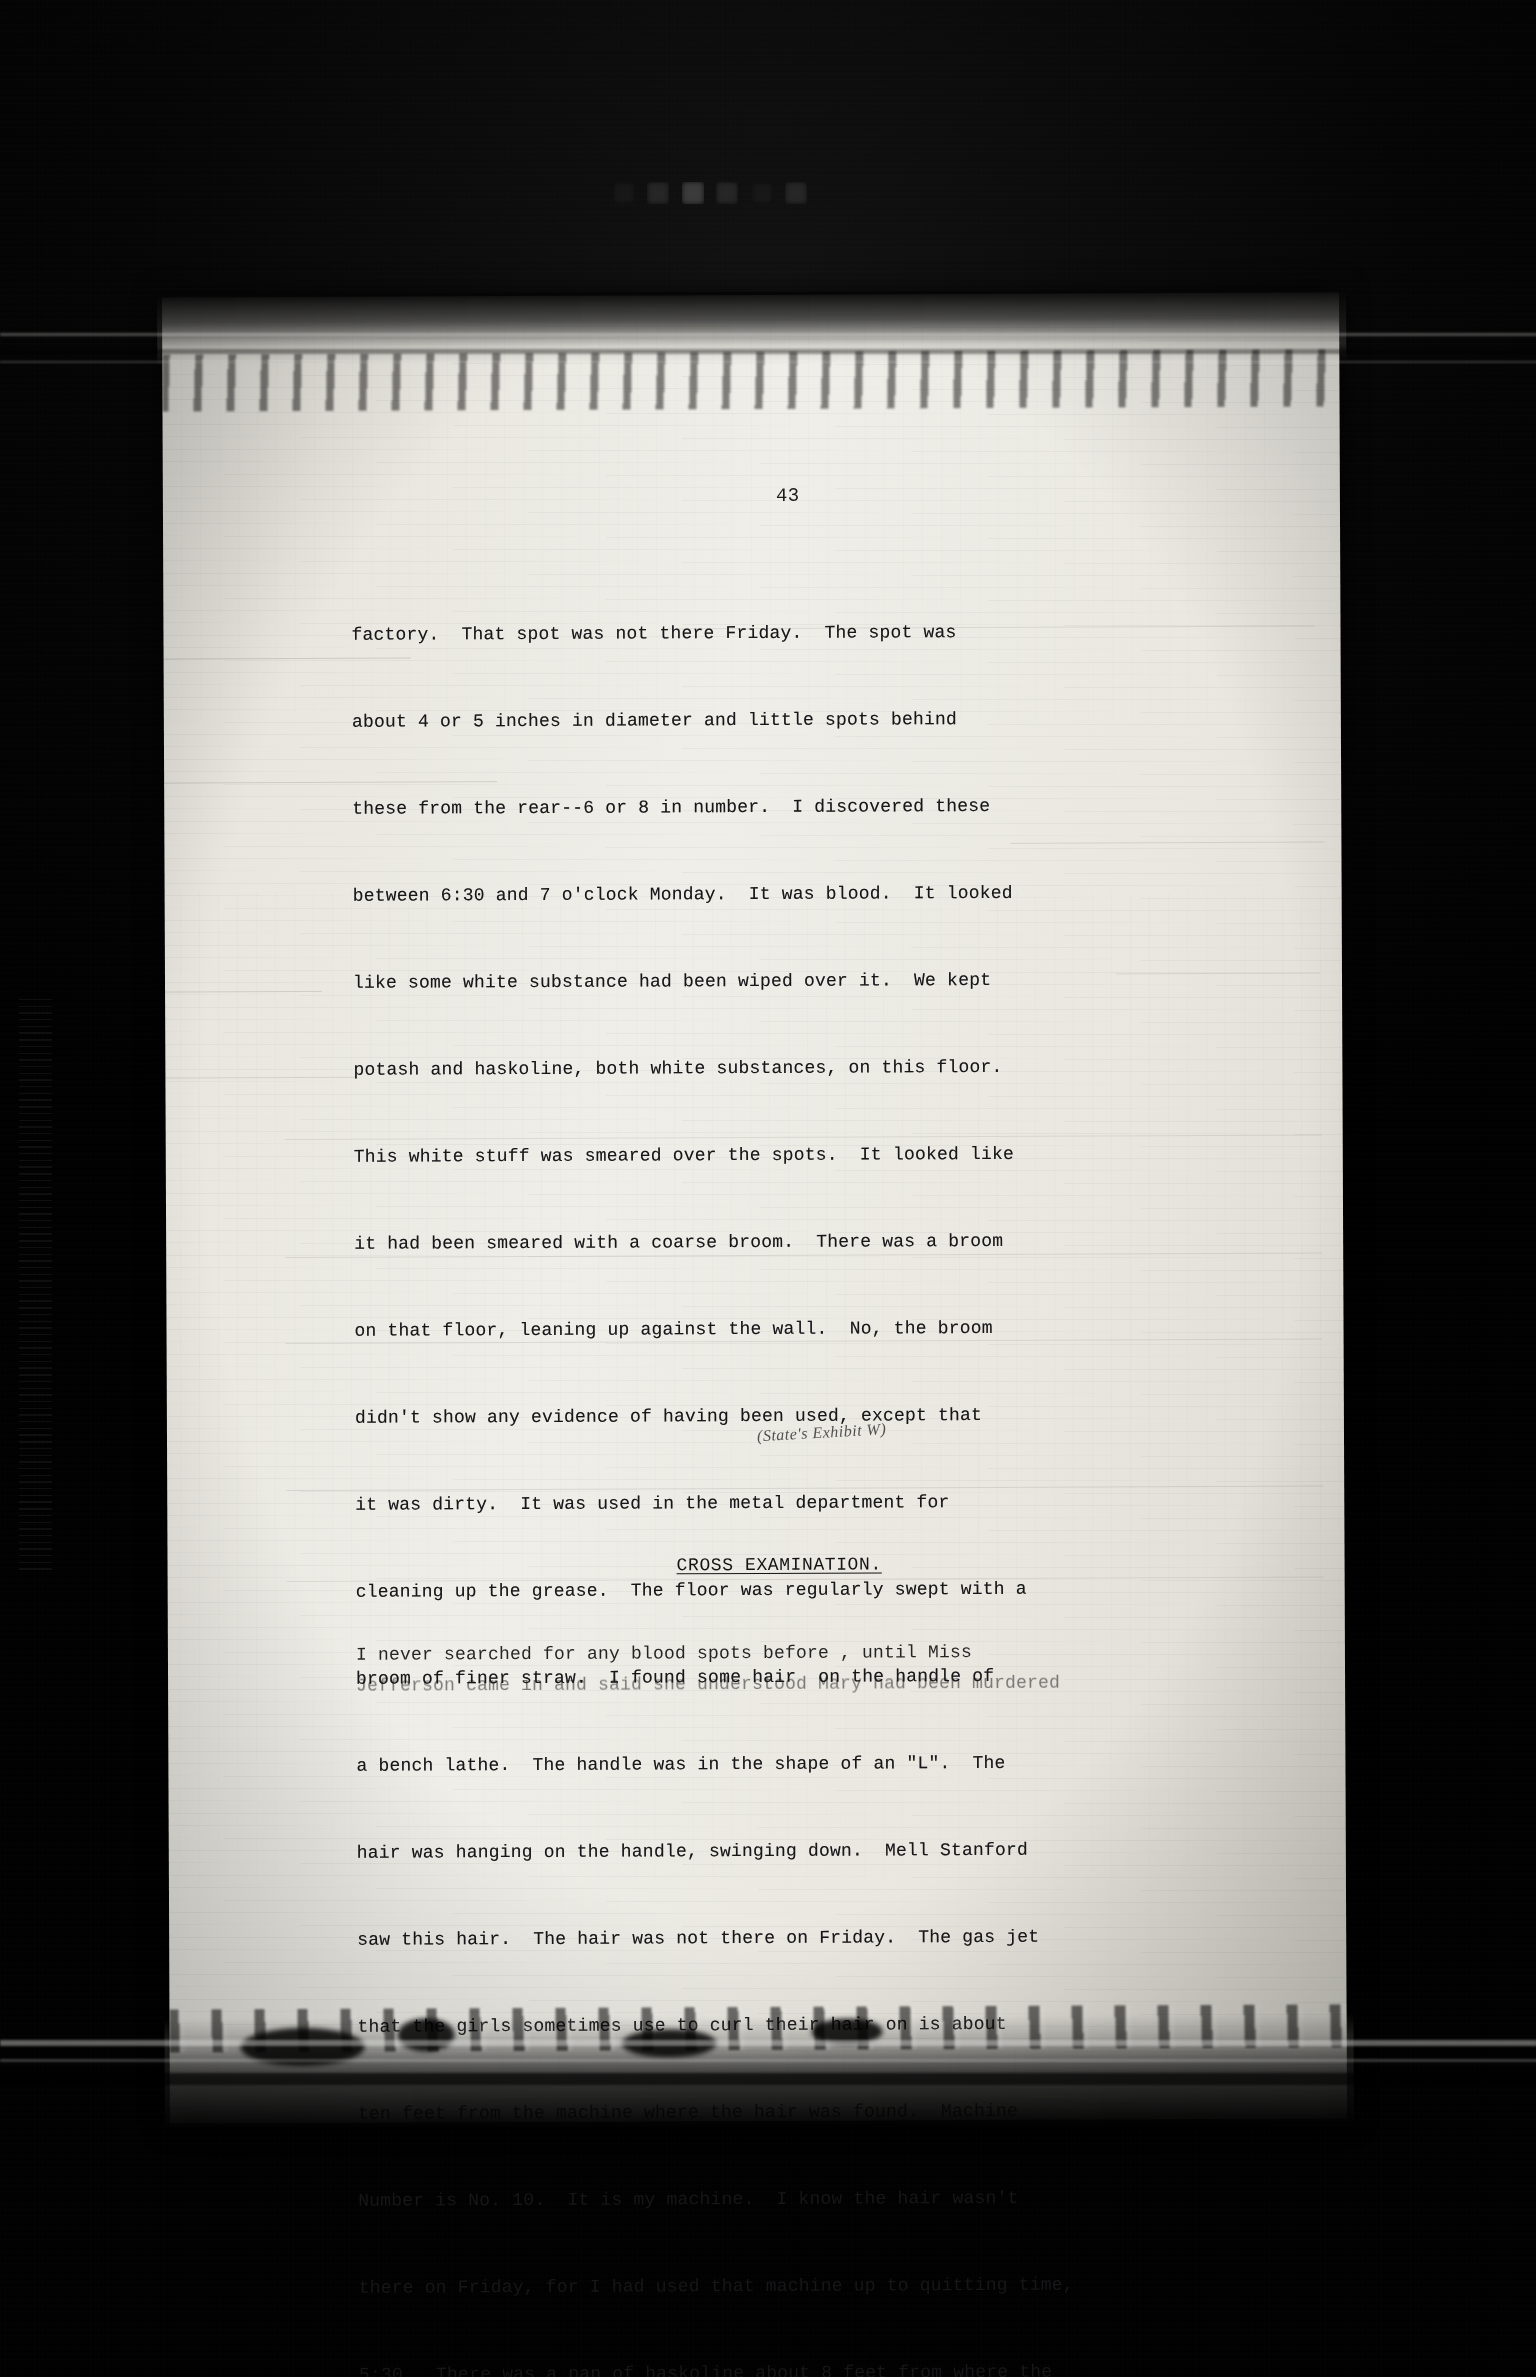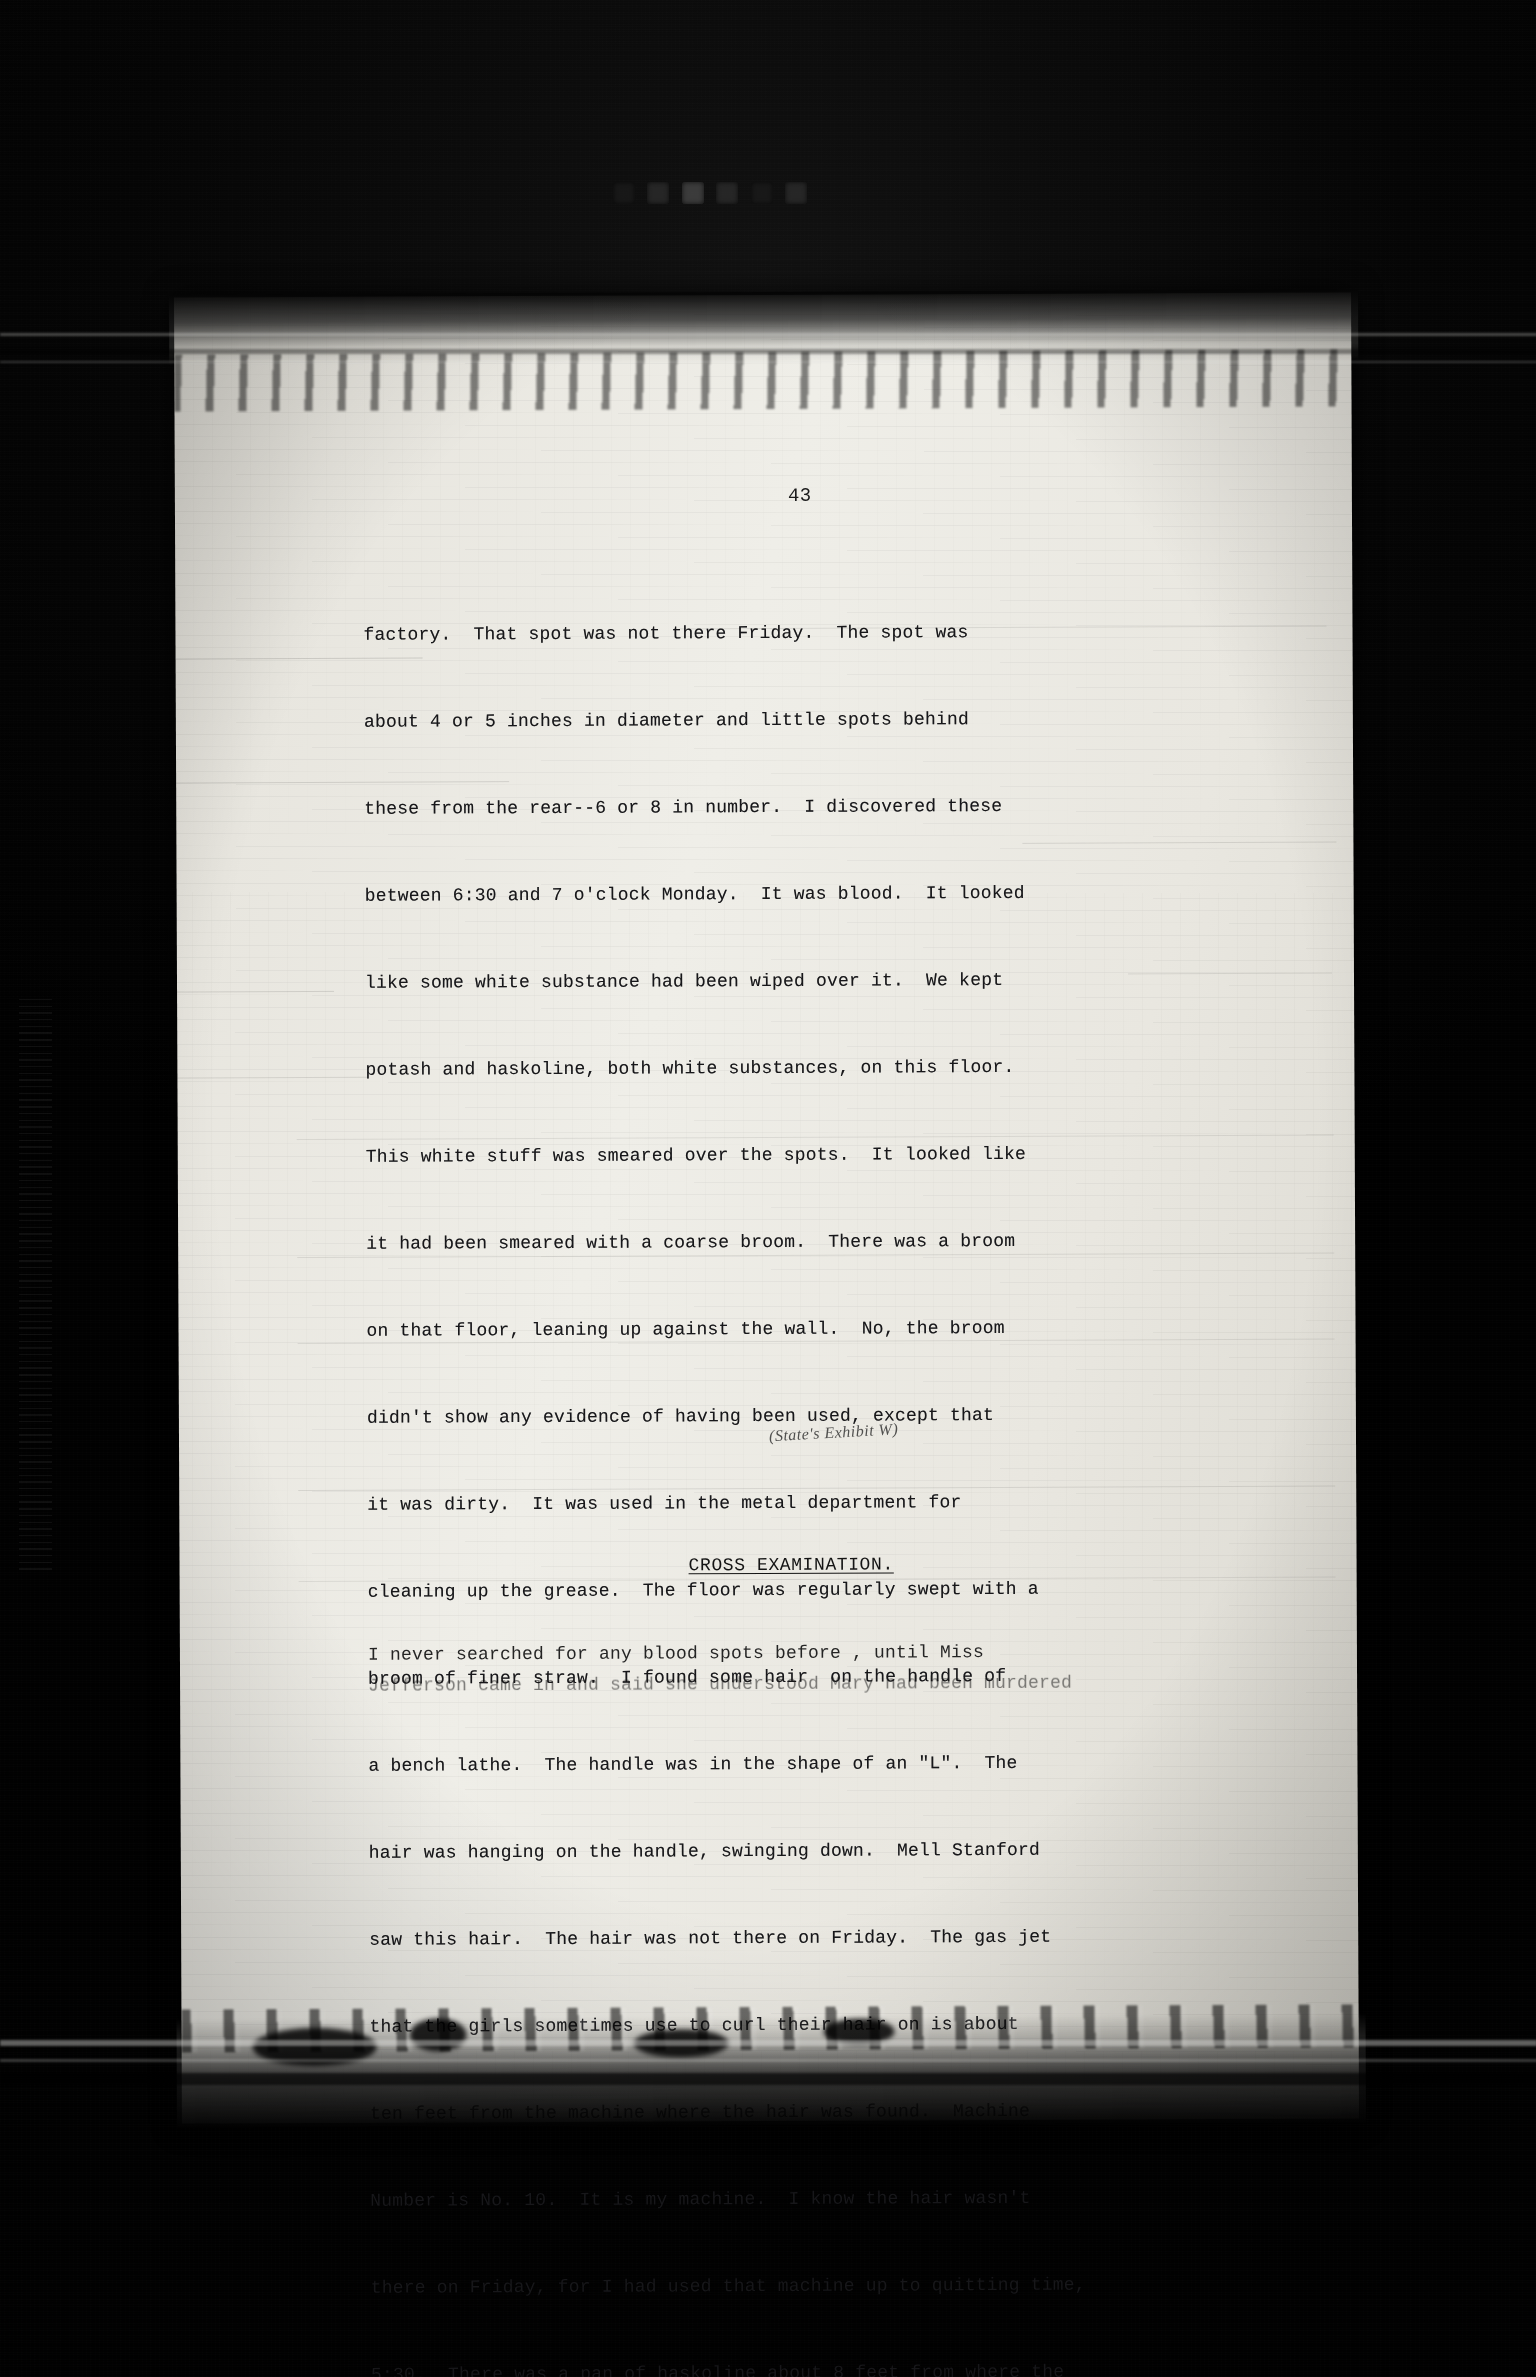--- a/index.html
+++ b/index.html
@@ -60,21 +60,21 @@
     background: #2e2e2e;
     box-shadow: inset 0 0 4.8px rgba(0,0,0,.8);
     filter: blur(0.3px);
   }
   .sprocket.dim { background: #1b1b1b; }
   .sprocket.bright { background: #4a4a4a; }
 
   
   .page-wrap {
     position: absolute;
-    left: 178px;
+    left: 166px;
     top: 295px;
     width: 1177px;
     height: 1826px;
   }
   .page {
     position: absolute;
     inset: 0;
     background:
       linear-gradient(105deg, #d8d6cf 0%, #e8e6df 12%, #efeee8 40%, #e9e7e0 70%, #d9d7cf 100%);
     box-shadow: 0 0 28.5px rgba(0,0,0,.9);

